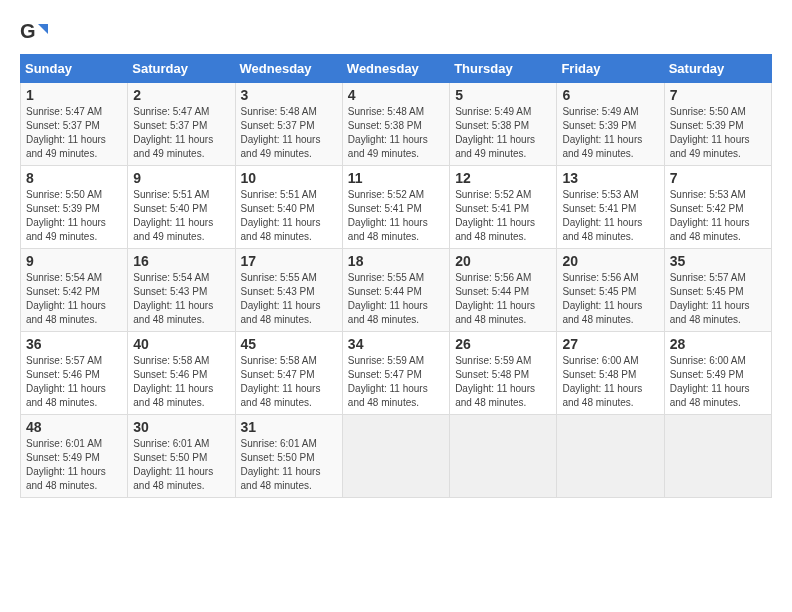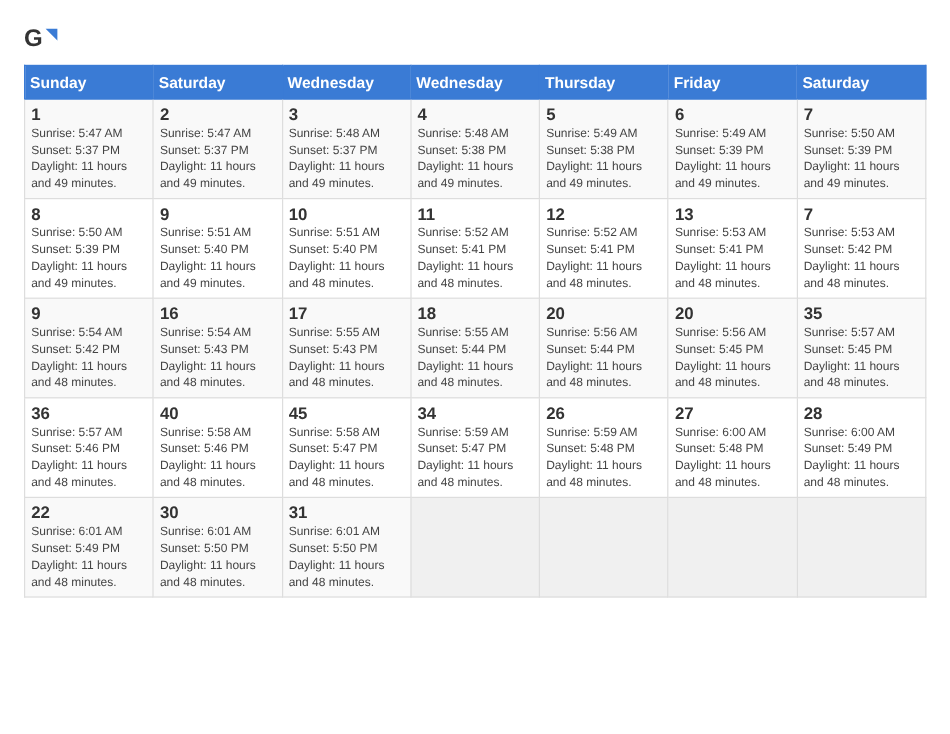--- a/index.html
+++ b/index.html
@@ -285,21 +285,21 @@
         </td>
         <td>
           <span class="day-number">28</span>
           <div class="day-info" style="white-space: pre-line;">Sunrise: 6:00 AM
 Sunset: 5:49 PM
 Daylight: 11 hours and 48 minutes.</div>
         </td>
       </tr>
       <tr>
         <td>
-          <span class="day-number">22</span>
+          <span class="day-number">48</span>
           <div class="day-info" style="white-space: pre-line;">Sunrise: 6:01 AM
 Sunset: 5:49 PM
 Daylight: 11 hours and 48 minutes.</div>
         </td>
         <td>
           <span class="day-number">30</span>
           <div class="day-info" style="white-space: pre-line;">Sunrise: 6:01 AM
 Sunset: 5:50 PM
 Daylight: 11 hours and 48 minutes.</div>
         </td>

